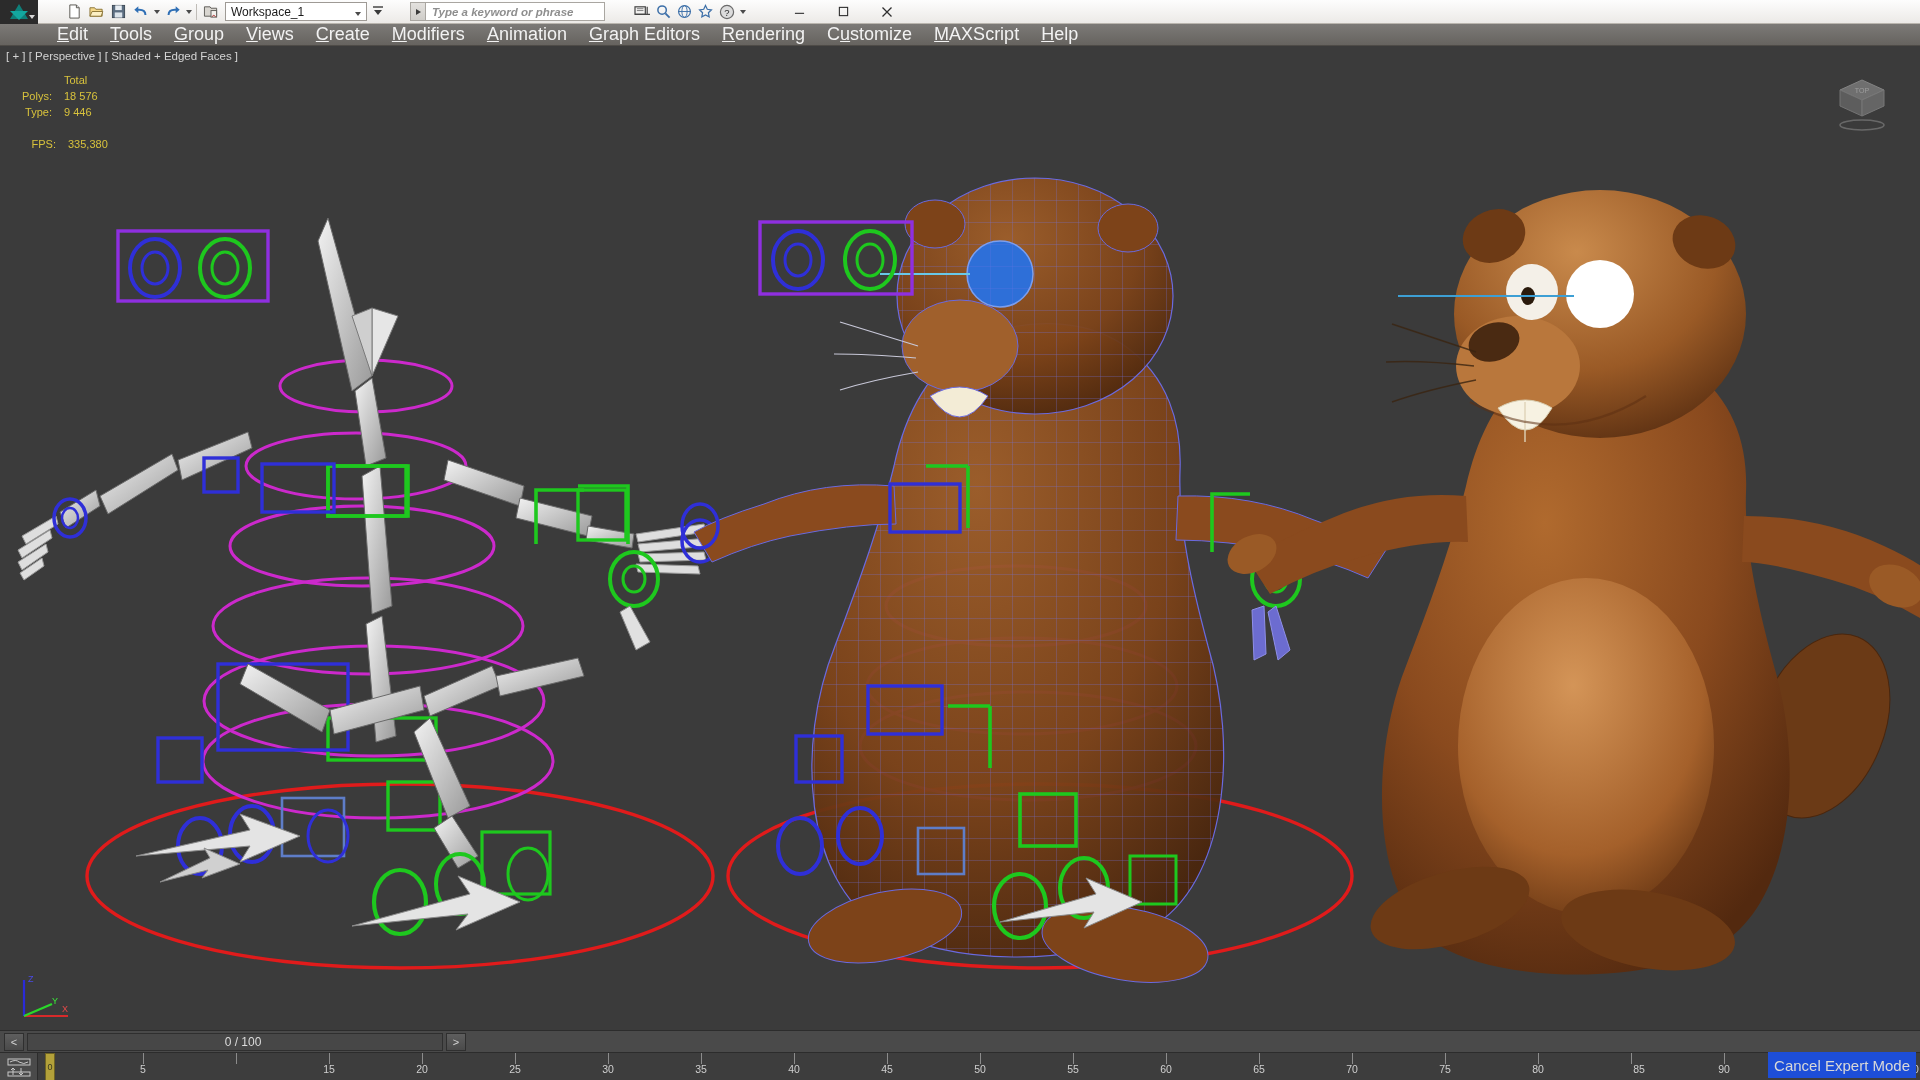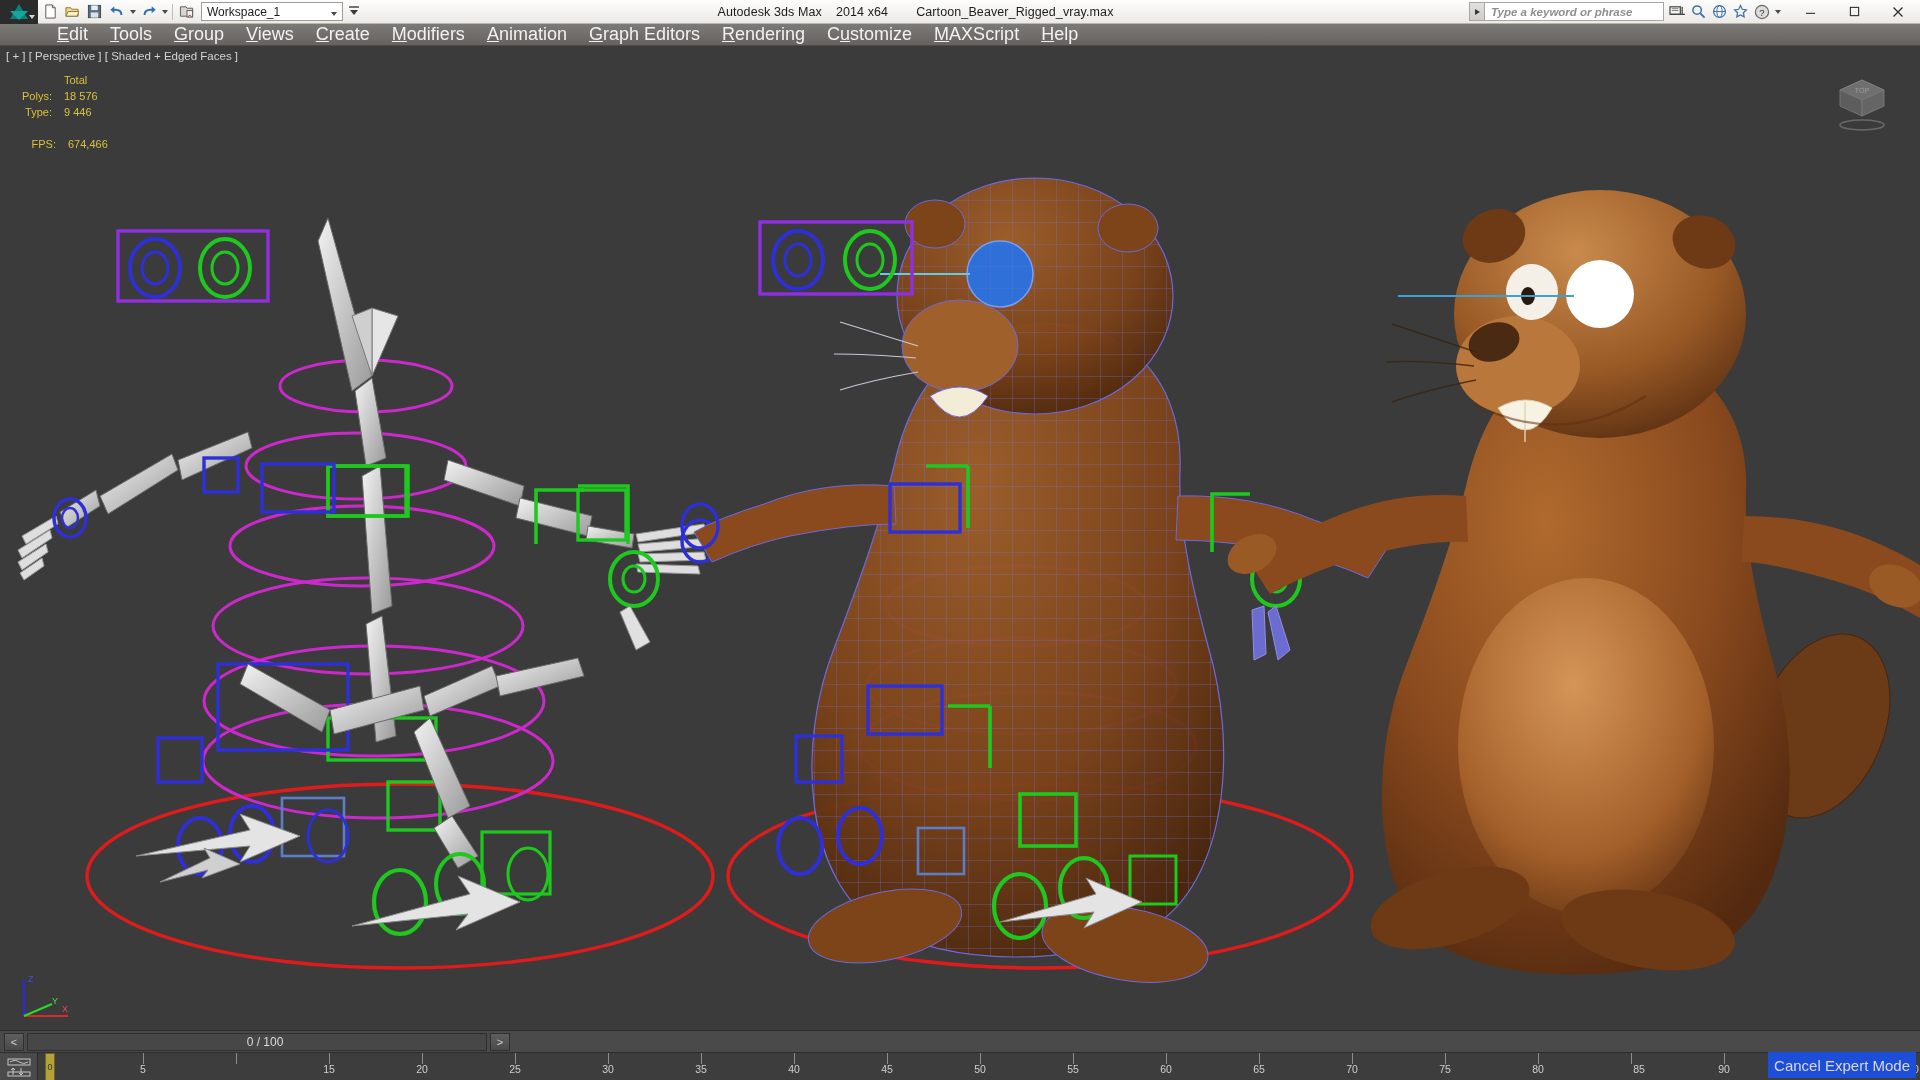--- a/index.html
+++ b/index.html
@@ -10,21 +10,21 @@
     font-family: "Liberation Sans", sans-serif;
     -webkit-font-smoothing: antialiased;
   }
   #app { position: relative; width: 1920px; height: 1080px; }
 
   
   .titlebar {
     position: absolute; top: 0; left: 0; width: 1920px; height: 24px;
     background: linear-gradient(#fdfdfd, #eceae7);
     border-bottom: 1px solid #b9b5ae;
-    display: flex; align-items: center;
+    display: flex; align-items: center; gap: 24px;
   }
   .maxlogo {
     width: 38px; height: 24px; background: #2b2b2b;
     display: flex; align-items: center; justify-content: center;
     position: relative;
   }
   .maxlogo .mark {
     width: 0; height: 0;
     border-left: 9px solid transparent; border-right: 9px solid transparent;
     border-bottom: 15px solid #0e7f79;
@@ -131,21 +131,21 @@
     position: absolute; top: 1030px; left: 0; width: 1920px; height: 22px;
     background: #4a4a4a; border-top: 1px solid #2c2c2c;
     display: flex; align-items: center; padding: 0 4px;
   }
   .ts-arrow {
     width: 20px; height: 18px; background: linear-gradient(#5e5e5e,#4a4a4a);
     border: 1px solid #2f2f2f; color: #d5d5d5; font-size: 11px;
     display: flex; align-items: center; justify-content: center;
   }
   .ts-field {
-    width: 460px; height: 18px; background: #474747;
+    width: 416px; height: 18px; background: #474747;
     border: 1px solid #2f2f2f; margin: 0 3px;
     color: #dcdcdc; font-size: 12px;
     display: flex; align-items: center; justify-content: center; padding-left: 16px;
   }
   .trackbar {
     position: absolute; top: 1052px; left: 0; width: 1920px; height: 28px;
     background: #3d3d3d; border-top: 1px solid #2c2c2c;
     overflow: hidden;
   }
   .tb-btn {
@@ -236,23 +236,20 @@
         </span>
       </div>
       <div class="wsflag">
         <svg width="12" height="16" viewBox="0 0 12 16">
           <path d="M1 3h10" stroke="#3a3a3a" stroke-width="1.4" fill="none"></path>
           <path d="M2 6l4 5 4-5z" fill="#3a3a3a"></path>
         </svg>
       </div>
     </div>
 
-    <div class="title-center">
-      <span>Autodesk 3ds Max</span><span class="sp"></span><span>2014 x64</span><span class="sp"></span><span class="sp"></span><span>Cartoon_Beaver_Rigged_vray.max</span>
-    </div>
 
     <div class="searchwrap">
       <div class="searchtrig">
           <i></i>
         </div>
       <div class="searchbox" placeholder="Type a keyword or phrase">Type a keyword or phrase</div>
     </div>
 
     <div class="tbicons">
       <div class="tbicon">
@@ -340,21 +337,21 @@
           <td class="lbl">Polys:</td>
           <td class="val">18 576</td>
         </tr>
         <tr>
           <td class="lbl">Type:</td>
           <td class="val">9 446</td>
         </tr>
       </tbody>
         </table>
       <div class="fps">
-        <span class="lbl">FPS:</span><span class="val">674,466</span>
+        <span class="lbl">FPS:</span><span class="val">335,380</span>
       </div>
     </div>
 
     <svg width="1920" height="984" viewBox="0 0 1920 984" style="position:absolute;top:0;left:0">
       <defs>
         <radialGradient id="furA" cx="40%" cy="28%" r="78%">
           <stop offset="0%" stop-color="#b06a2e"></stop>
           <stop offset="55%" stop-color="#8a4a1e"></stop>
           <stop offset="100%" stop-color="#53290f"></stop>
         </radialGradient>

